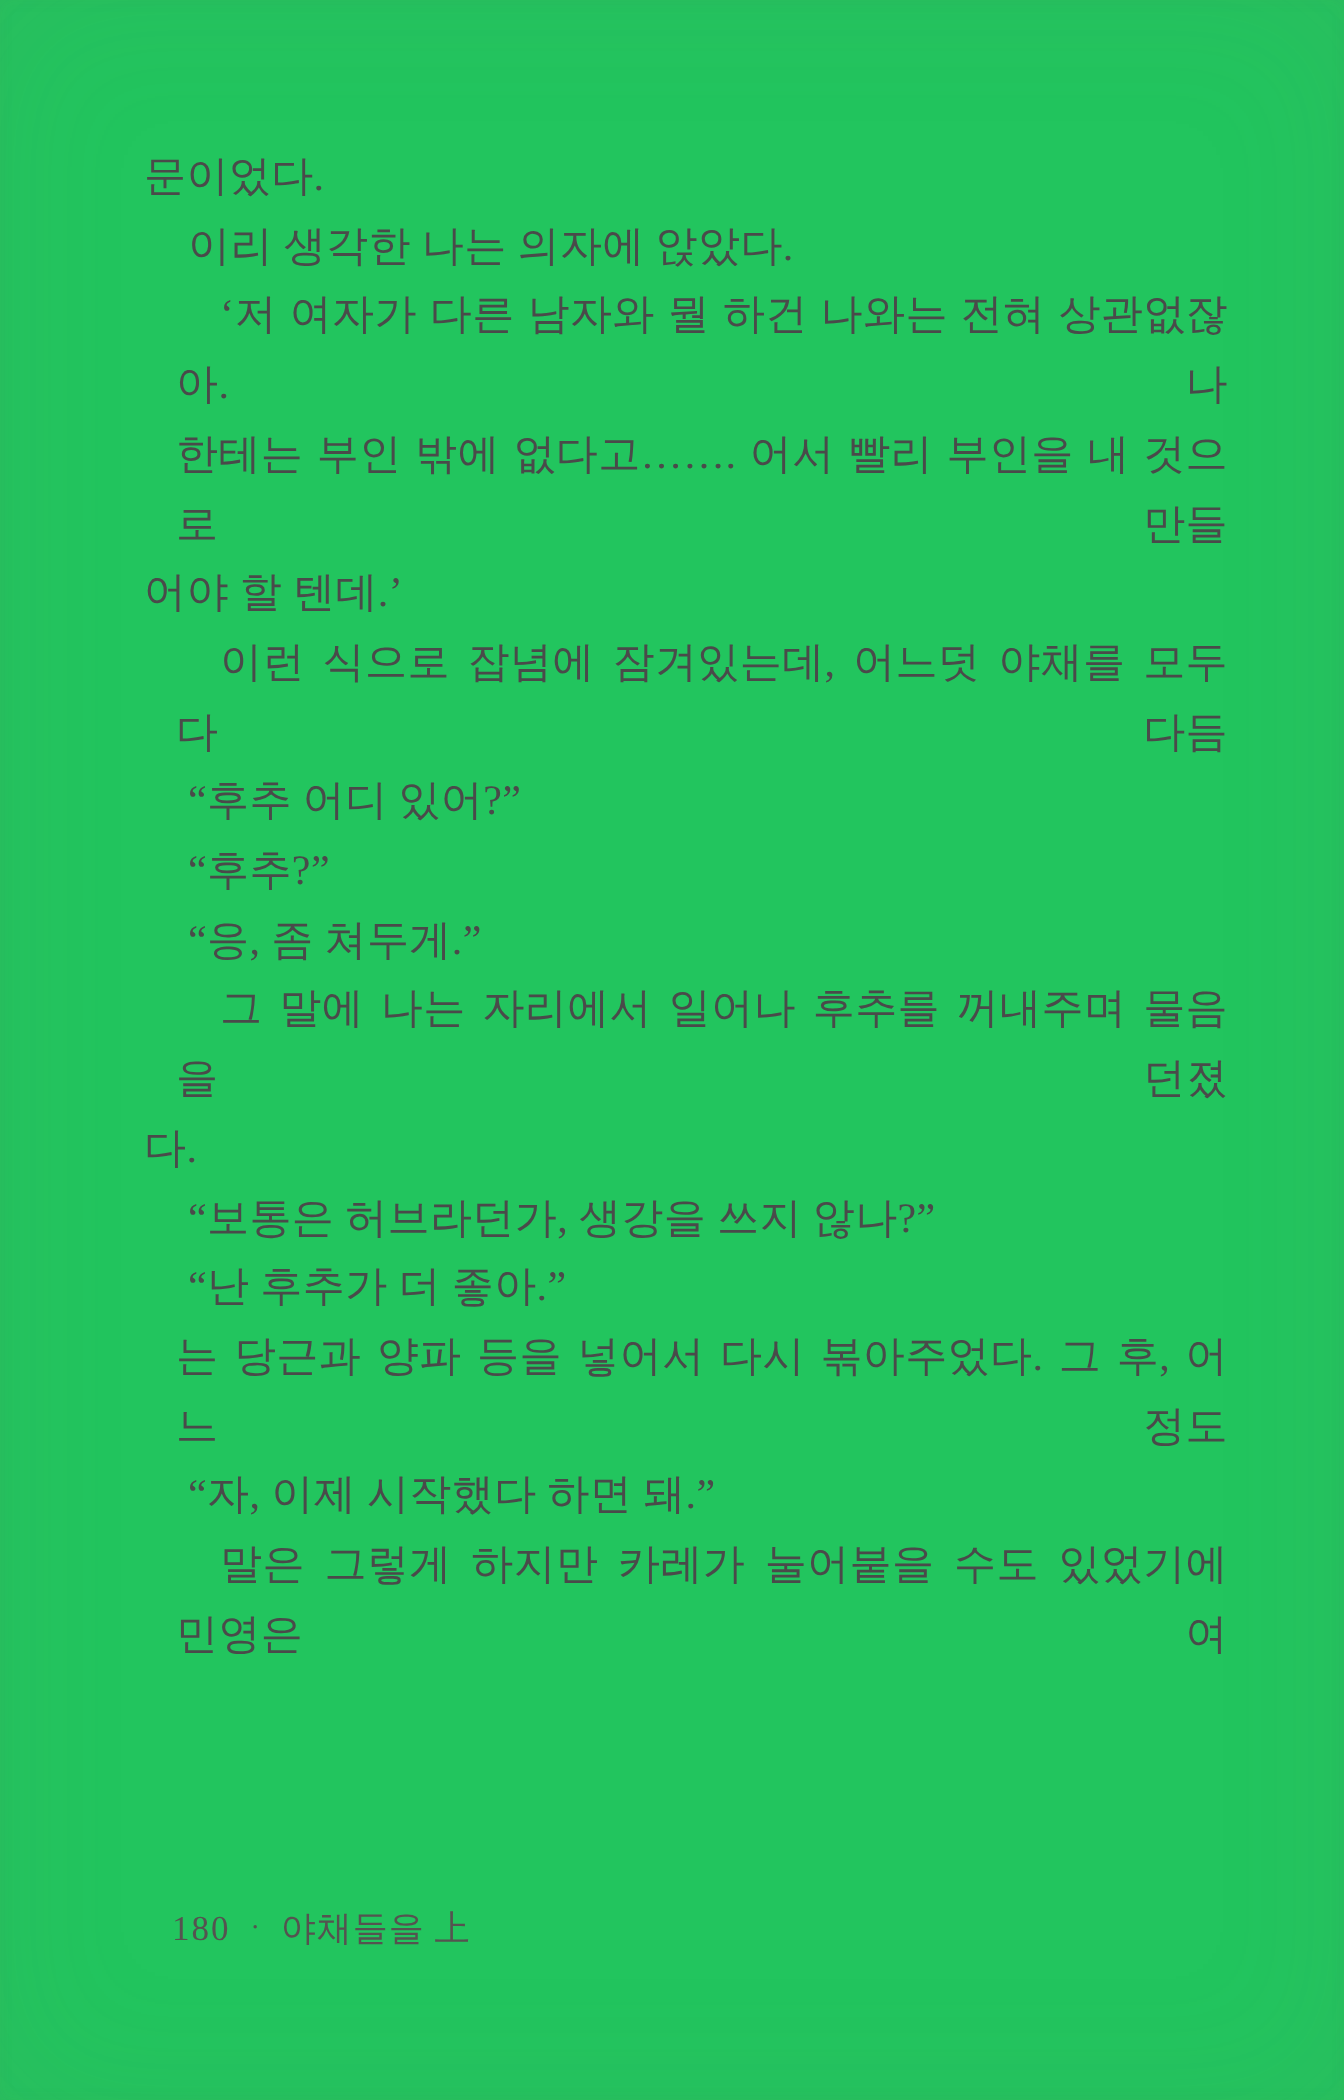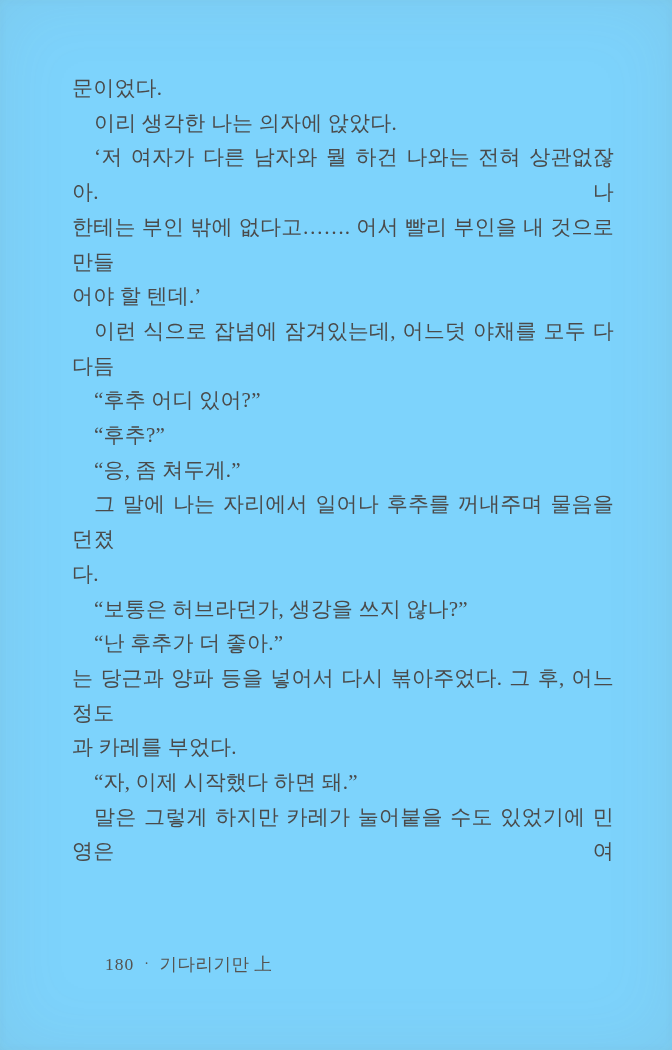--- a/index.html
+++ b/index.html
@@ -5,21 +5,21 @@
   html, body {
     margin: 0;
     padding: 0;
     background: #e8e8e6;
   }
   .page {
     position: relative;
     width: 672px;
     height: 1050px;
     margin: 0 auto;
-    background: #7dd3fc;
+    background: #22c55e;
     box-shadow: inset 0 0 70px rgba(120,115,105,0.10), inset 0 0 8px rgba(120,115,105,0.06);
     overflow: hidden;
     font-family: "Liberation Serif", "DejaVu Serif", serif;
     color: #4a4a4a;
   }
   .body-text {
     padding: 71px 58px 0 72px;
     font-size: 21px;
     line-height: 34.7px;
     letter-spacing: 0.2px;
@@ -27,38 +27,38 @@
   .line {
     white-space: normal;
     text-align: left;
   }
   .line.indent {
     text-indent: 22px;
   }
   .line.justify {
     text-align: justify;
     text-align-last: justify;
+    margin-left: 16px;
   }
   .footer {
     position: absolute;
     top: 952px;
     left: 86px;
     font-size: 17.5px;
     color: #555350;
     letter-spacing: 0.5px;
   }
   .footer .sep {
     display: inline-block;
     margin: 0 10px;
     font-size: 14px;
     vertical-align: 2px;
   }
   .footer .pgnum {
     letter-spacing: 1px;
-    margin-left: 19px;
   }
 </style>
 </head>
 <body>
 
 <div class="page">
   <div class="body-text" id="lines">
       <div class="line">문이었다.</div>
       <div class="line indent">이리 생각한 나는 의자에 앉았다.</div>
       <div class="line indent justify">‘저 여자가 다른 남자와 뭘 하건 나와는 전혀 상관없잖아. 나</div>
@@ -66,20 +66,19 @@
       <div class="line">어야 할 텐데.’</div>
       <div class="line indent justify">이런 식으로 잡념에 잠겨있는데, 어느덧 야채를 모두 다 다듬</div>
       <div class="line indent">“후추 어디 있어?”</div>
       <div class="line indent">“후추?”</div>
       <div class="line indent">“응, 좀 쳐두게.”</div>
       <div class="line indent justify">그 말에 나는 자리에서 일어나 후추를 꺼내주며 물음을 던졌</div>
       <div class="line">다.</div>
       <div class="line indent">“보통은 허브라던가, 생강을 쓰지 않나?”</div>
       <div class="line indent">“난 후추가 더 좋아.”</div>
       <div class="line justify">는 당근과 양파 등을 넣어서 다시 볶아주었다. 그 후, 어느 정도</div>
-      <div class="line">과 카레를 부었다.</div>
       <div class="line indent">“자, 이제 시작했다 하면 돼.”</div>
       <div class="line indent justify">말은 그렇게 하지만 카레가 눌어붙을 수도 있었기에 민영은 여</div>
     </div>
   <div class="footer">
-    <span class="pgnum">180</span><span class="sep">·</span><span>기다리기만 上</span>
+    <span class="pgnum">180</span><span class="sep">·</span><span>야채들을 上</span>
   </div>
 </div>
 
 </body></html>

